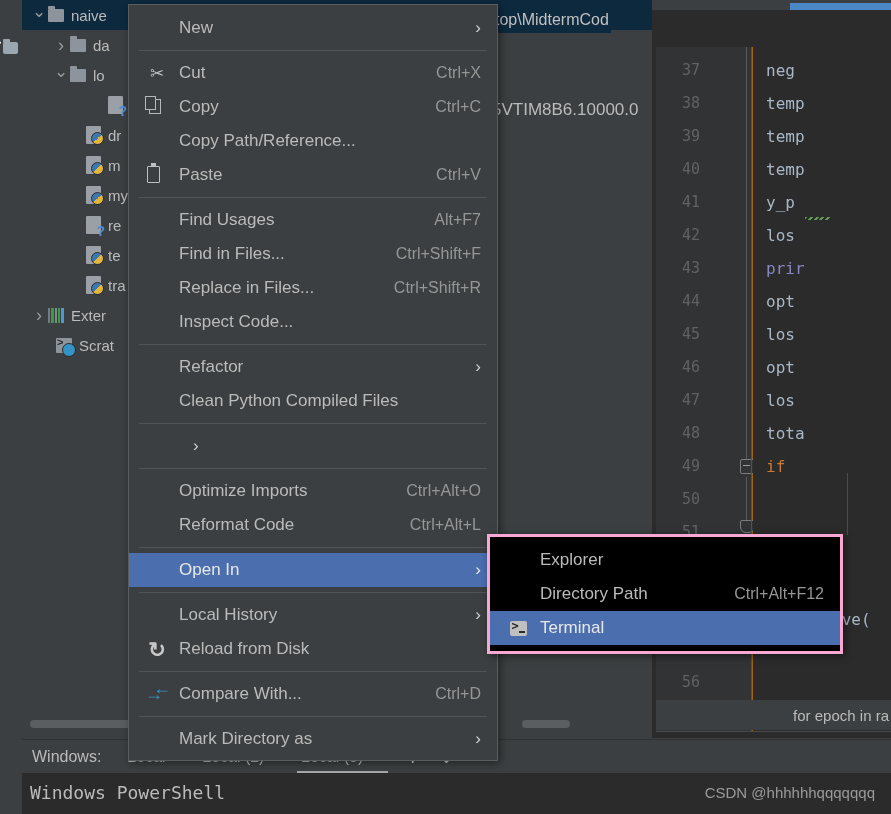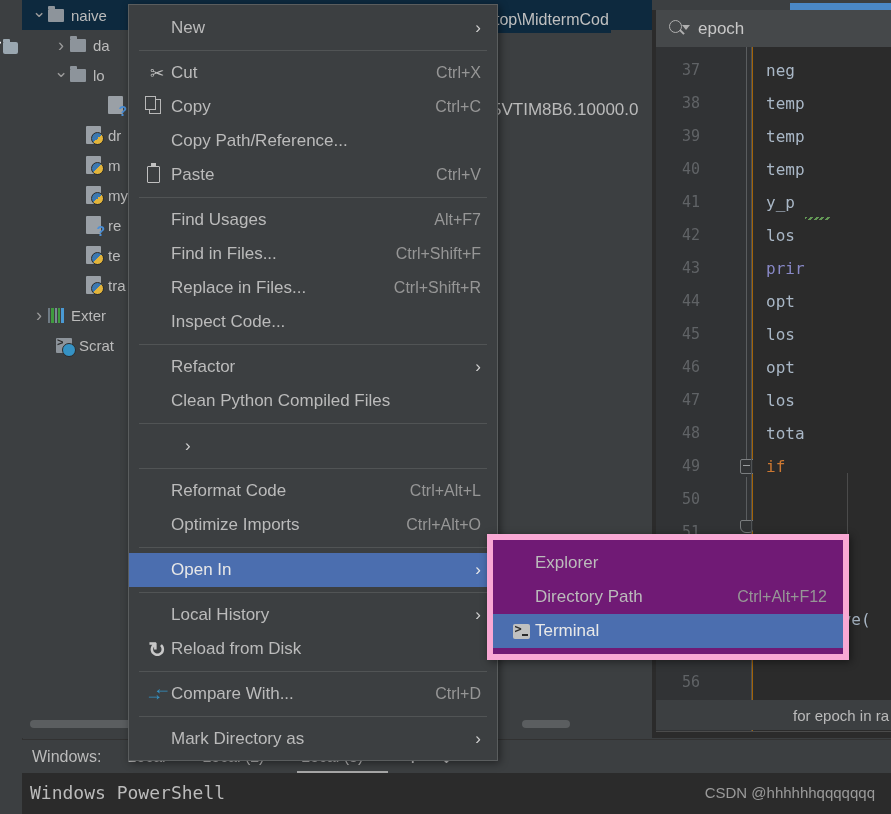--- a/index.html
+++ b/index.html
@@ -245,20 +245,21 @@
     z-index: 50;
   }
   .mi {
     position: relative;
     height: 34px;
     display: flex; align-items: center;
     color: #bbbbbb;
     font-size: 17px;
     padding: 0 16px 0 0;
     cursor: default;
+    gap: 8px;
   }
   .mi .mi-ico {
     width: 28px; flex: 0 0 28px; margin-left: 14px;
     display: flex; align-items: center; justify-content: center;
     position: relative; height: 20px;
   }
   .mi .mi-label { flex: 1 1 auto; white-space: nowrap; }
   .mi .mi-key { color: #969696; font-size: 16px; margin-left: 20px; white-space: nowrap; }
   .mi .mi-arrow { margin-left: 14px; color: #cfcfcf; font-size: 17px; }
   .mi.sel { background: #4b6eaf; }
@@ -306,22 +307,22 @@
     font-size: 12px; font-weight: bold; font-family:"DejaVu Sans Mono", monospace;
   }
   .ico-terminal:after {
     content:""; position:absolute; left:9px; bottom:3px; width:6px; height:1.6px; background:#2b2b2b;
   }
 
   
   .submenu {
     position: absolute; left: 487px; top: 534px;
     width: 350px;
-    background: #701a75;
-    border: 6px solid #f9a8d4;
+    background: #000000;
+    border: 3px solid #f9a8d4;
     box-shadow: 2px 2px 8px rgba(0,0,0,0.45);
     padding: 6px 0 6px 0;
     z-index: 60;
   }
 
   
   .terminalbar {
     position: absolute; left: 22px; top: 739px; right: 0; height: 34px;
     background: #3c3f41;
     display: flex; align-items: center;
@@ -445,28 +446,20 @@
   <div class="hscroll">
     <div class="thumb"></div>
     <div class="thumb2"></div>
   </div>
 
   <div class="editor">
     <div class="editor-topbar">
       <div class="accent"></div>
     </div>
 
-    <div class="searchbar">
-      <span class="search-icon">
-        <span class="lens"></span>
-          <span class="handle"></span>
-          <span class="caret"></span>
-      </span>
-      <span class="search-text">epoch</span>
-    </div>
 
     <div class="gutter">
       <div class="lineno" style="top: 14px">37</div>
       <div class="lineno" style="top: 47px">38</div>
       <div class="lineno" style="top: 80px">39</div>
       <div class="lineno" style="top: 113px">40</div>
       <div class="lineno" style="top: 146px">41</div>
       <div class="lineno" style="top: 179px">42</div>
       <div class="lineno" style="top: 212px">43</div>
       <div class="lineno" style="top: 245px">44</div>
@@ -591,28 +584,28 @@
 
     <div class="mi">
       <span class="mi-ico"></span>
       <span class="mi-arrow">›</span>
     </div>
 
     <div class="sep"></div>
 
     <div class="mi">
       <span class="mi-ico"></span>
+      <span class="mi-label">Optimize Imports</span>
+      <span class="mi-key">Ctrl+Alt+O</span>
+    </div>
+
+    <div class="mi">
+      <span class="mi-ico"></span>
       <span class="mi-label">Reformat Code</span>
       <span class="mi-key">Ctrl+Alt+L</span>
-    </div>
-
-    <div class="mi">
-      <span class="mi-ico"></span>
-      <span class="mi-label">Optimize Imports</span>
-      <span class="mi-key">Ctrl+Alt+O</span>
     </div>
 
     <div class="sep"></div>
 
     <div class="mi sel">
       <span class="mi-ico"></span>
       <span class="mi-label">Open In</span>
       <span class="mi-arrow">›</span>
     </div>
 

